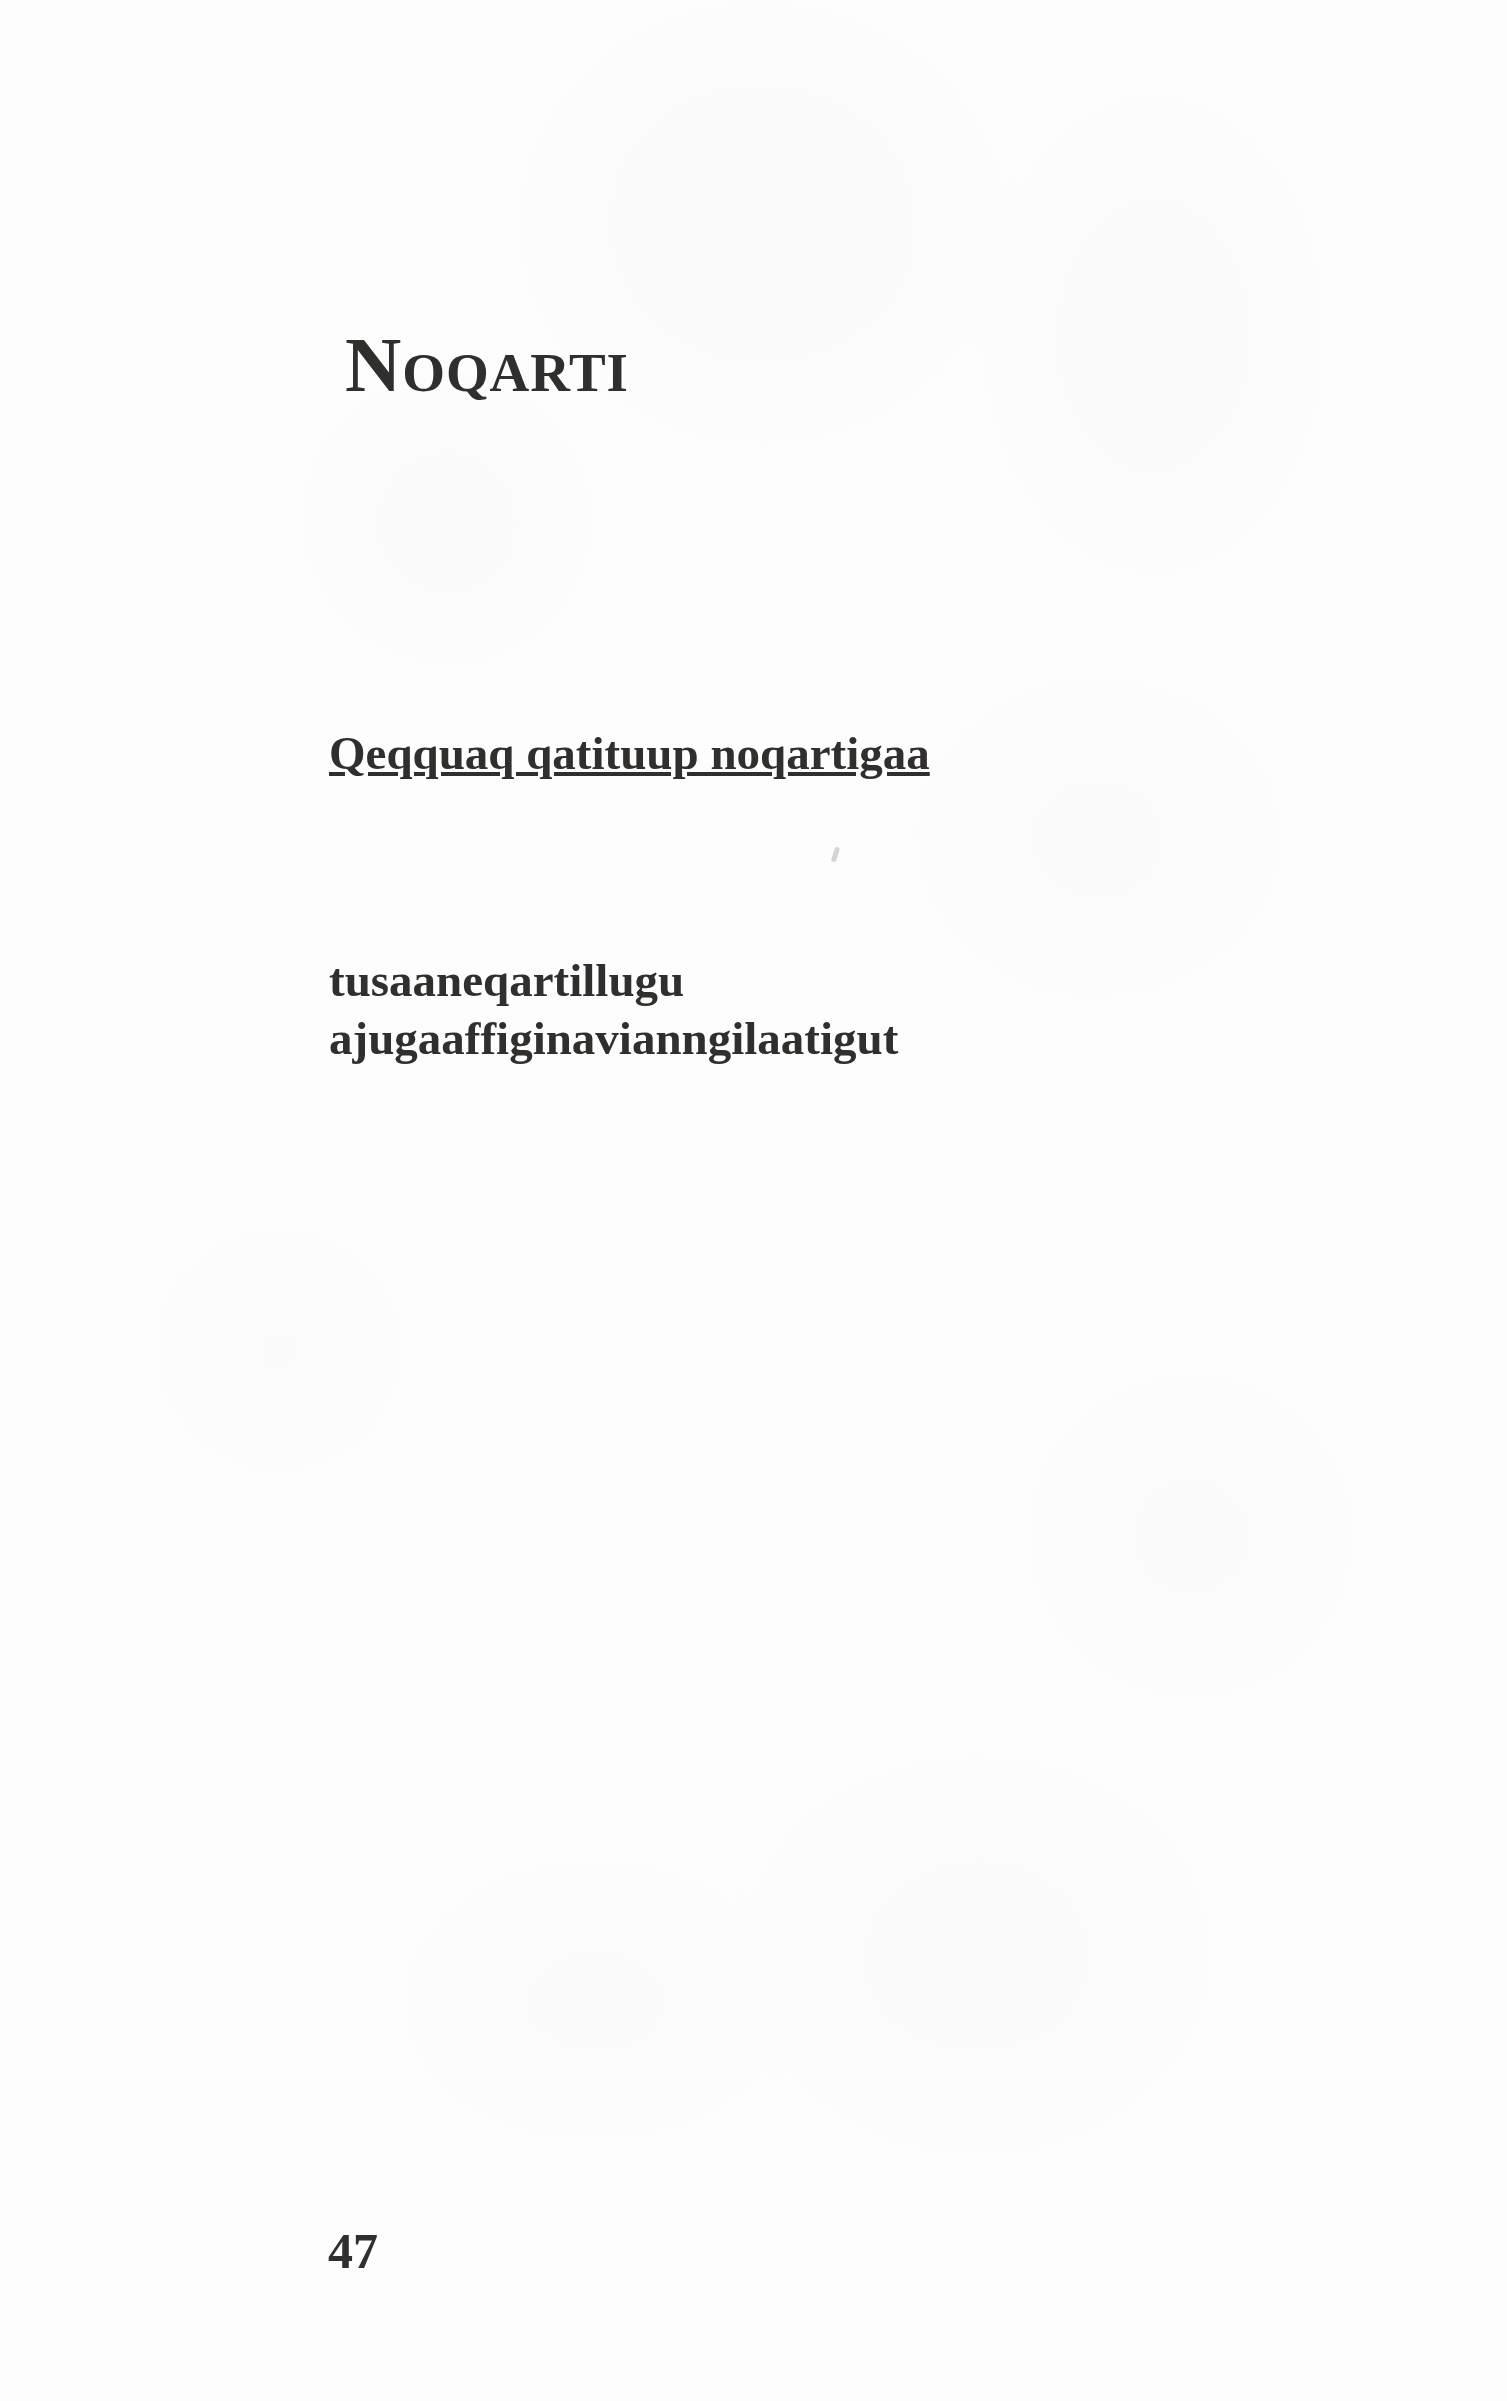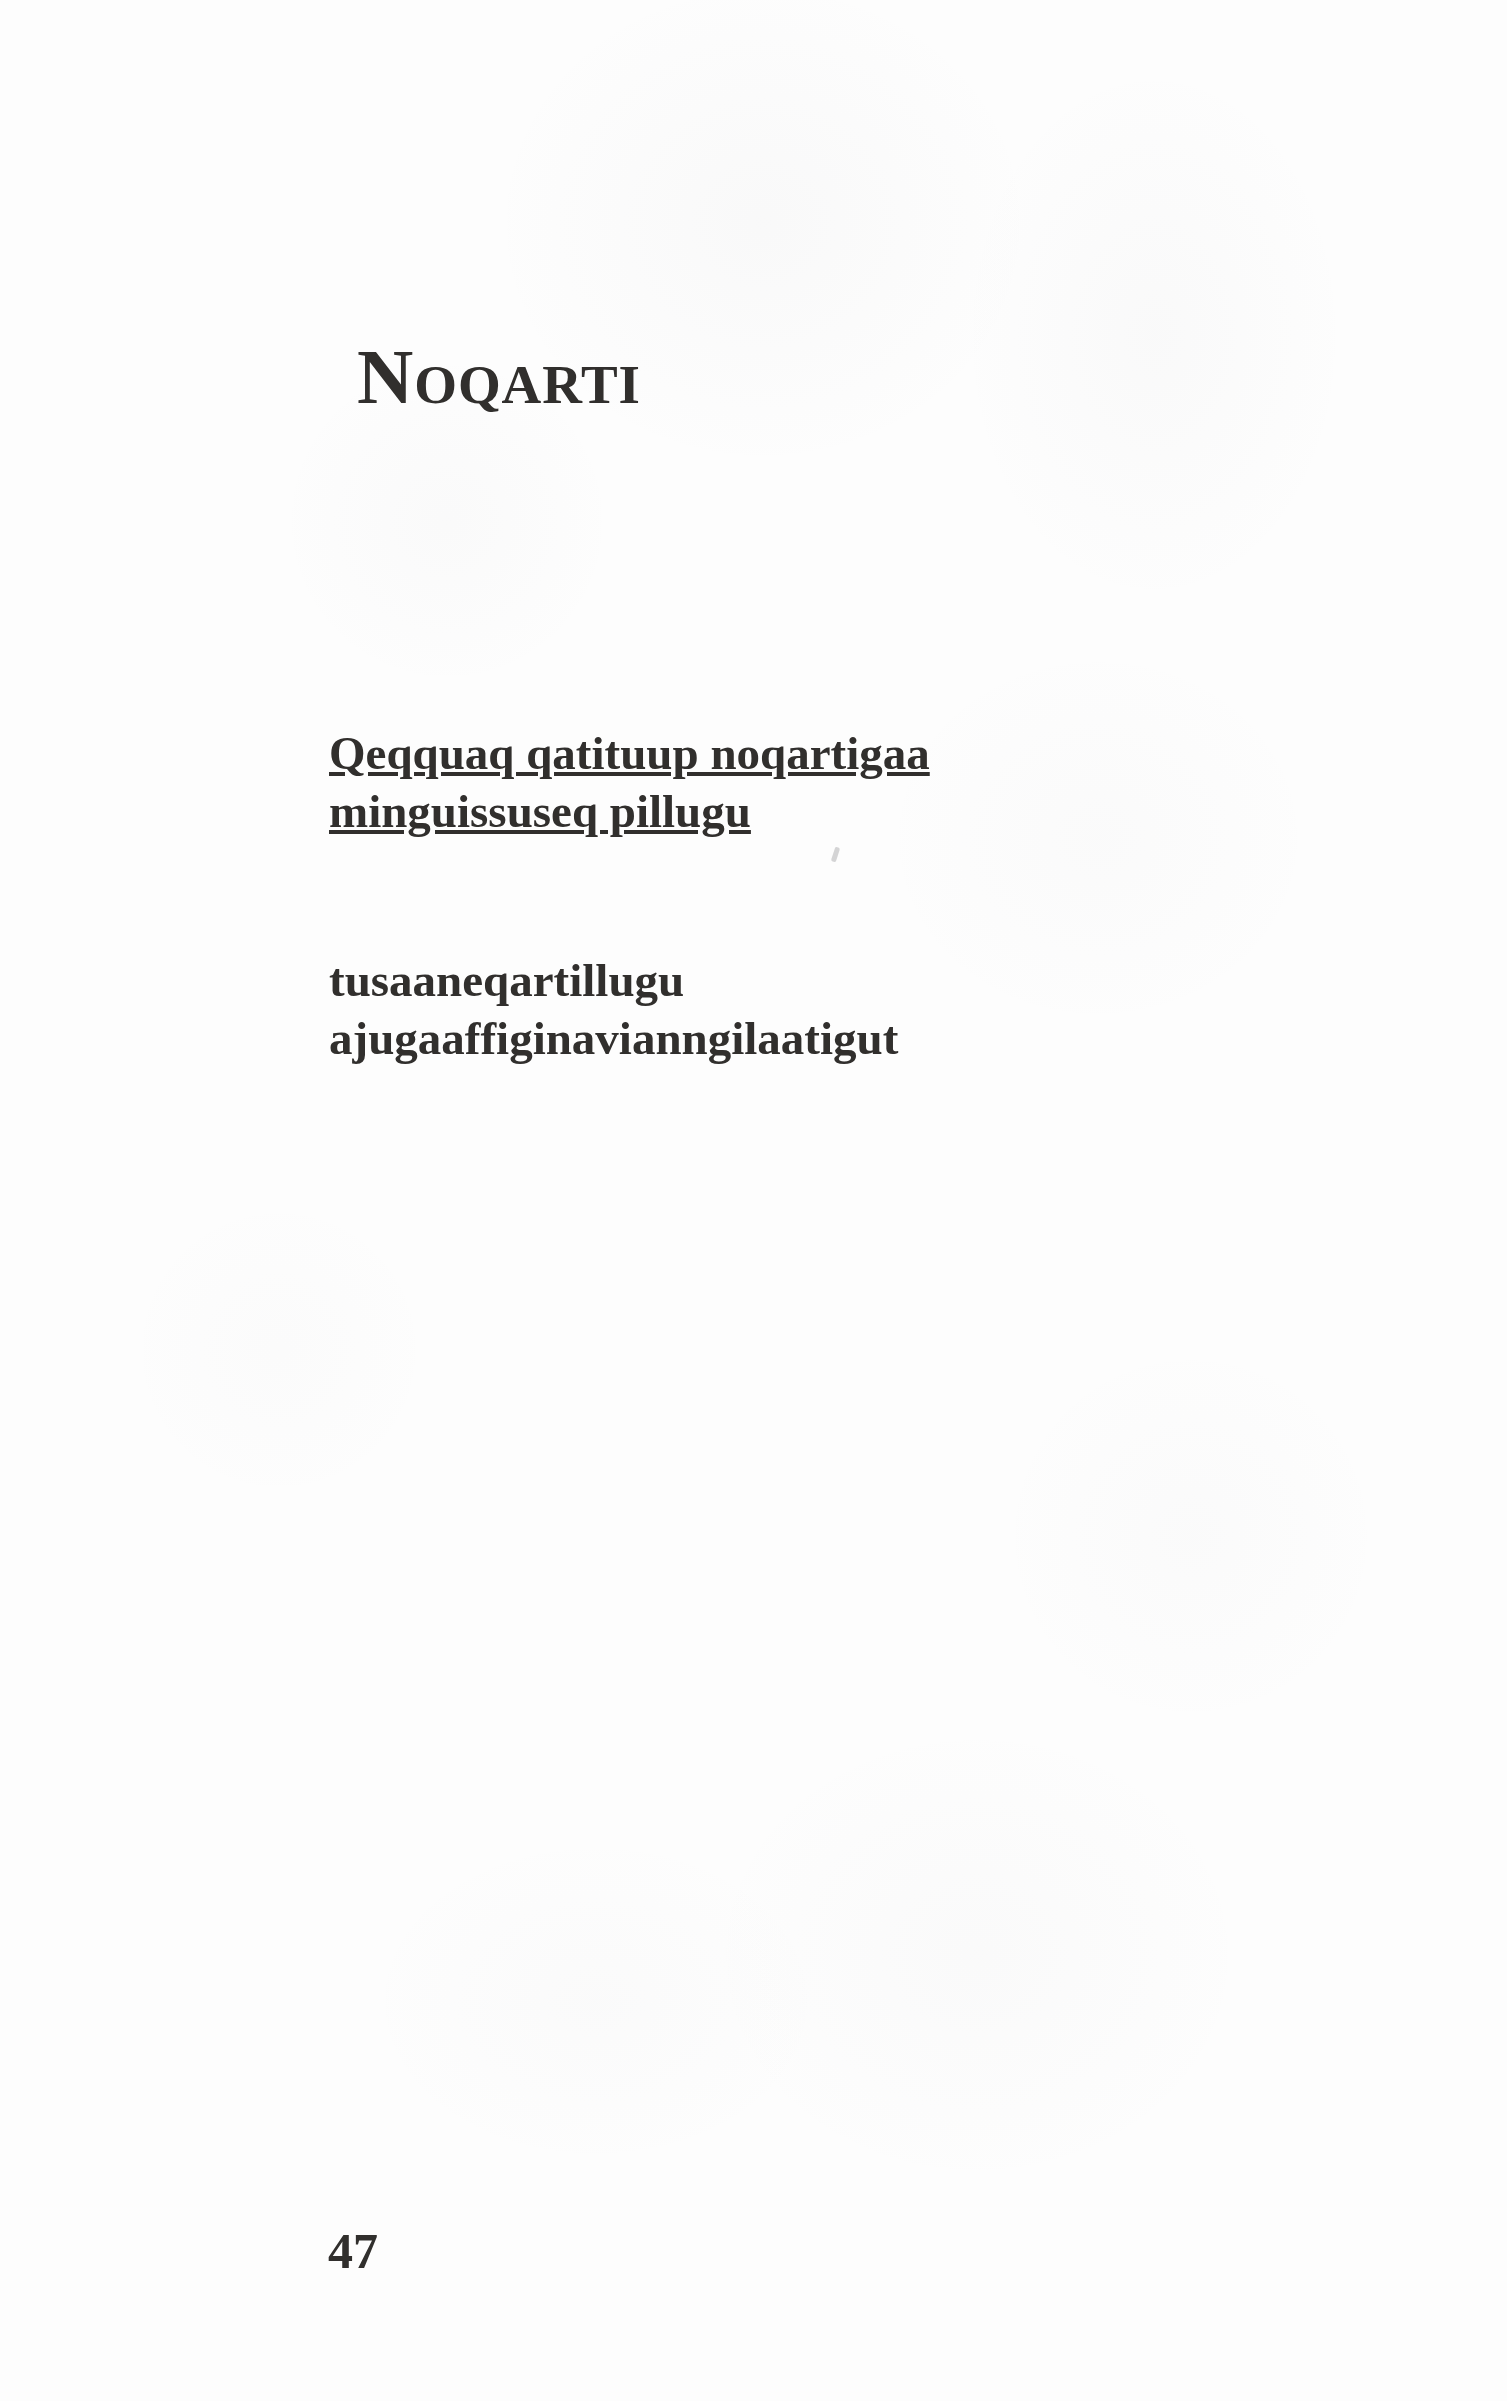--- a/index.html
+++ b/index.html
@@ -77,27 +77,26 @@
     transform: rotate(18deg);
     border-radius: 1.9px;
     opacity: 0.6;
   }
 </style>
 </head>
 <body style="--ink: #312f2d; background-color: rgb(253, 253, 253);">
 
 <div class="page">
 
-  <h1 class="title" style="margin:16px;">
+  <h1 class="title" style="margin:4px;">
     <span class="initial">N</span><span class="rest">OQARTI</span>
   </h1>
 
   <div class="stanza stanza-1">
     <div class="poem-line">Qeqquaq qatituup noqartigaa</div>
-    <div class="poem-line">minguissuseq pillugu</div>
   </div>
 
   <div class="stanza stanza-2">
     <div class="poem-line">tusaaneqartillugu</div>
     <div class="poem-line">ajugaaffiginavianngilaatigut</div>
   </div>
 
   <div class="speck"></div>
 
   <div class="page-number">47</div>

